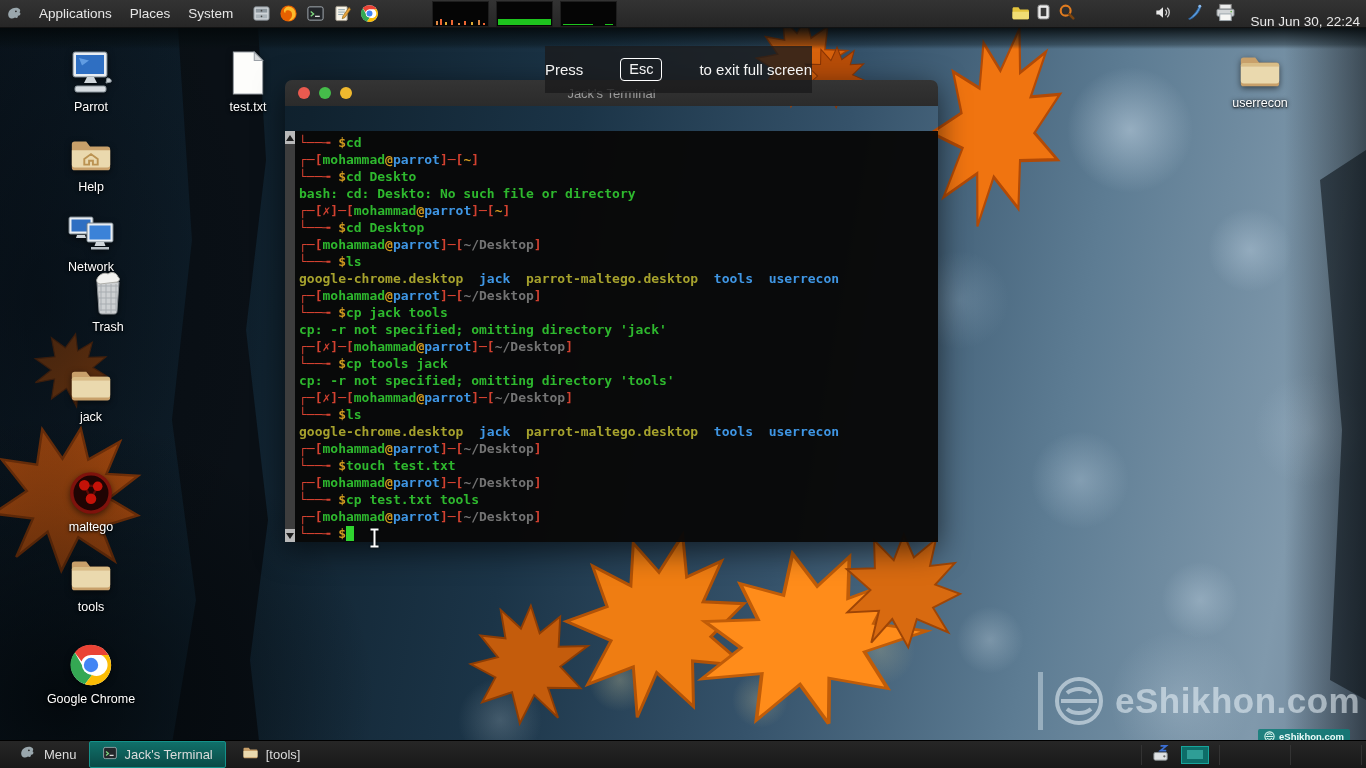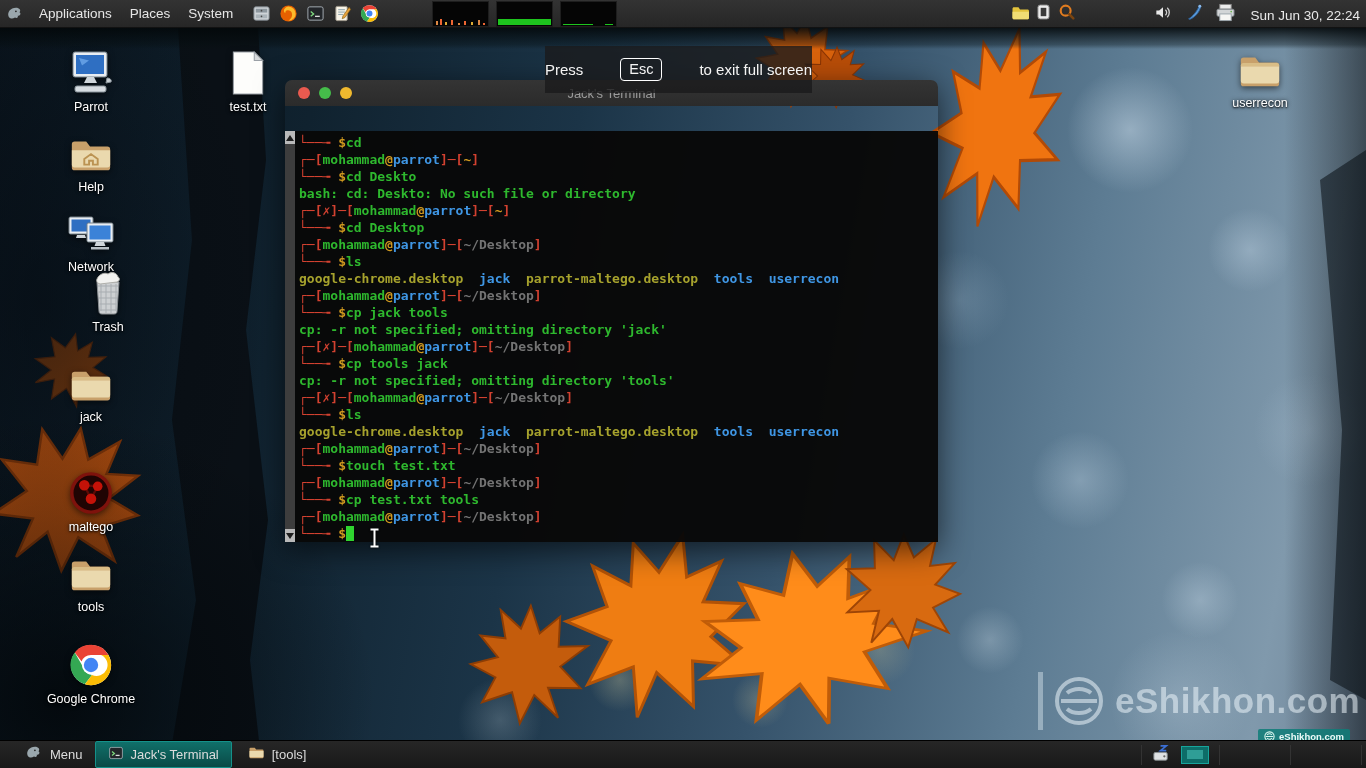--- a/index.html
+++ b/index.html
@@ -36,21 +36,21 @@
     display:flex;align-items:center;color:#e6e6e6;font-size:13.5px;}
   .panel-logo{margin:0 6px 0 6px;display:flex;align-items:center;}
   .menu-item{padding:0 9px;line-height:27px;cursor:default;}
   .launchers{display:flex;align-items:center;gap:8px;margin-left:10px;}
   .launcher{display:flex;align-items:center;}
   .graphs{position:absolute;left:432px;top:1px;display:flex;gap:7px;}
   .graph{width:55px;height:24px;background:#050505;border:1px solid #1e1e1e;position:relative;overflow:hidden;}
   .graph i{position:absolute;bottom:1px;display:block;}
   .tray{position:absolute;right:290px;top:0;height:27px;display:flex;align-items:center;gap:8px;}
   .status{position:absolute;right:130px;top:0;height:27px;display:flex;align-items:center;gap:12px;}
-  .clock{position:absolute;right:6px;top:2px;line-height:27px;color:#e8e8e8;margin-left:12px;}
+  .clock{position:absolute;right:6px;top:8px;line-height:27px;color:#e8e8e8;margin-left:12px;}
   
   .desk-icon{position:absolute;width:76px;display:flex;flex-direction:column;align-items:center;z-index:5;cursor:default;}
   .desk-icon.wide{width:106px;}
   .di-icon{height:48px;display:flex;align-items:flex-end;justify-content:center;
     filter:drop-shadow(0 2px 3px rgba(0,0,0,.55));}
   .di-label{margin-top:4px;font-size:12.5px;color:#fff;text-align:center;
     text-shadow:0 1px 2px #000,0 0 4px rgba(0,0,0,.8);white-space:nowrap;}
   
   .fs-note{position:absolute;left:545px;top:46px;width:267px;height:47px;z-index:60;
     background:rgba(26,26,28,.80);display:flex;align-items:center;justify-content:space-between;
@@ -79,21 +79,21 @@
   .tl{height:17px;}
   .t-r{color:#d24130}.t-g{color:#2eb82e}.t-y{color:#d19a1f}
   .t-b{color:#3f96e4}.t-o{color:#a6a22d}.t-w{color:#737373}
   .t-cur{background:#2fd42f;color:#2fd42f;}
   
   .ibeam{position:absolute;left:368px;top:528px;z-index:70;filter:drop-shadow(0 0 1px #000);}
   
   .bottom-bar{position:absolute;left:0;bottom:0;width:100%;height:27px;z-index:40;
     background:linear-gradient(#262626,#191919);border-top:1px solid #000;
     display:flex;align-items:center;color:#dcdcdc;font-size:13px;}
-  .bb-menu{display:flex;align-items:center;gap:7px;padding:0 12px 0 25px;height:100%;}
+  .bb-menu{display:flex;align-items:center;gap:7px;padding:0 12px 0 19px;height:100%;}
   .task{display:flex;align-items:center;gap:7px;height:25px;padding:0 12px;margin-right:4px;
     border-radius:2px;max-width:200px;}
   .task.active{background:linear-gradient(#10706a,#0a4a46);border:1px solid #15918a;}
   .bb-right{position:absolute;right:4px;bottom:0;height:27px;display:flex;align-items:center;gap:10px;}
   .pager{width:26px;height:16px;background:#0d6d68;border:1px solid #17a59c;
     display:flex;align-items:center;justify-content:center;}
   .pager i{display:block;width:16px;height:9px;background:#2f9e96;}
   .bb-sep{width:1px;height:20px;background:#333;}
   
   .wm-big{position:absolute;left:1038px;top:672px;z-index:8;display:flex;align-items:center;gap:10px;

